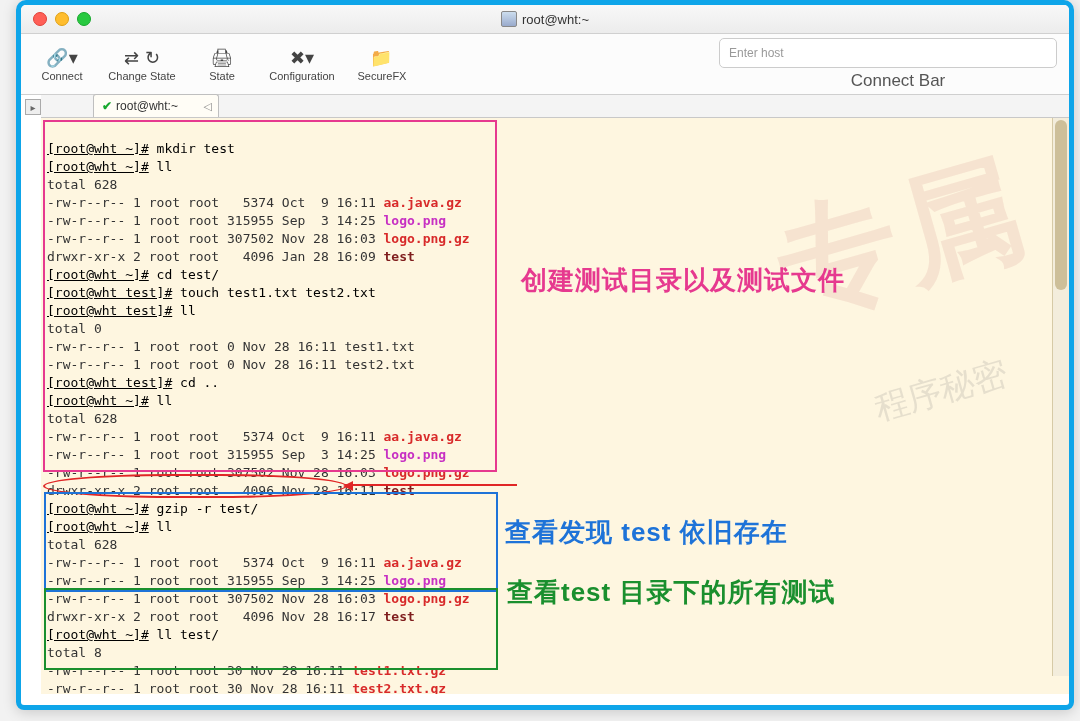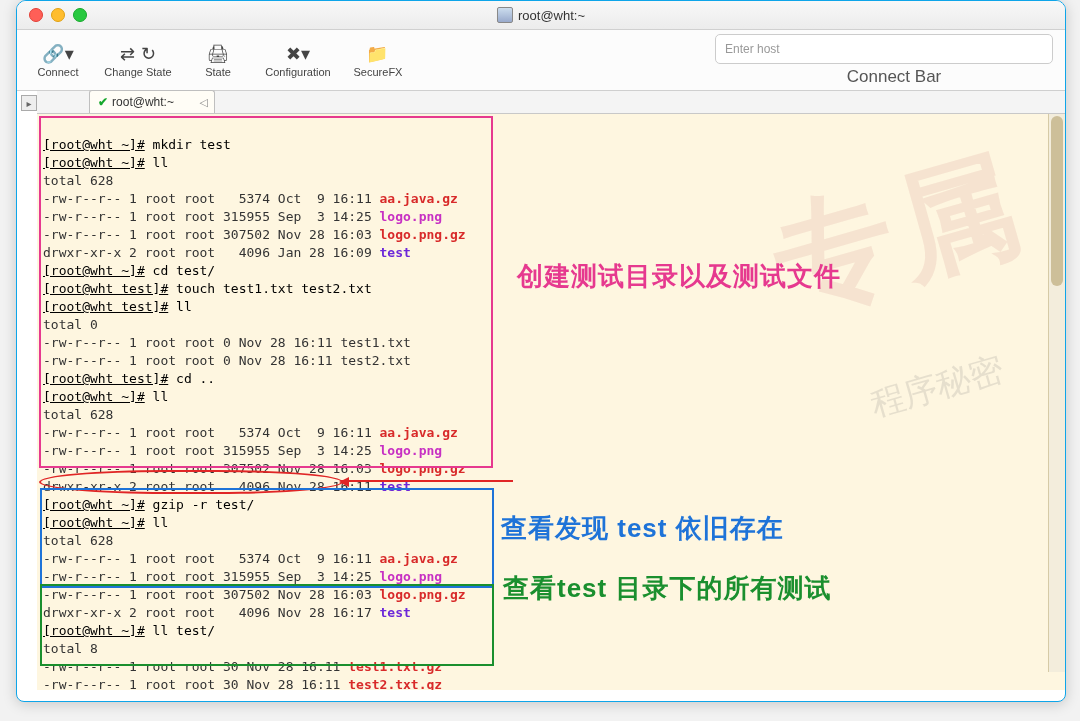--- a/index.html
+++ b/index.html
@@ -7,21 +7,21 @@
     width: 1080px; height: 721px;
     font-family: -apple-system, "Helvetica Neue", Arial, sans-serif;
     background: #f2f2f2;
     overflow: hidden;
   }
   .window {
     position: absolute;
     left: 16px; top: 0;
     width: 1048px; height: 700px;
     background: #fff;
-    border: 1px solid #0ea5e9;
+    border: 5px solid #0ea5e9;
     border-radius: 10px 10px 8px 8px;
     box-shadow: 0 2px 14px rgba(0,0,0,0.18);
     overflow: hidden;
   }
   
   .titlebar {
     height: 28px;
     background: linear-gradient(#f8f8f8,#ececec);
     border-bottom: 1px solid #d0d0d0;
     display: flex; align-items: center;
@@ -97,21 +97,21 @@
     font-family: Menlo, Consolas, monospace;
     font-size:13px; line-height:18px;
     padding: 4px 6px;
     color:#333; white-space:pre;
     position:relative;z-index:1;
   }
   .term .p{color:#000;}
   .term .ps{text-decoration:underline;text-decoration-color:#000;}
   .red{color:#d82a2a;font-weight:bold;}
   .mag{color:#c730c3;font-weight:bold;}
-  .blu{color:#6d28d9;font-weight:bold;margin-top:48px;}
+  .blu{color:#7f1d1d;font-weight:bold;margin-top:48px;}
   
   .box{
     position:absolute;border:2px solid;background:transparent;
     pointer-events:none;z-index:2;
   }
   .box.pink{border-color:#e6398f;}
   .box.blue{border-color:#1e73d8;}
   .box.green{border-color:#1a8f2e;}
   .ellipse{
     position:absolute;border:2px solid #e02626;border-radius:50%/60%;

